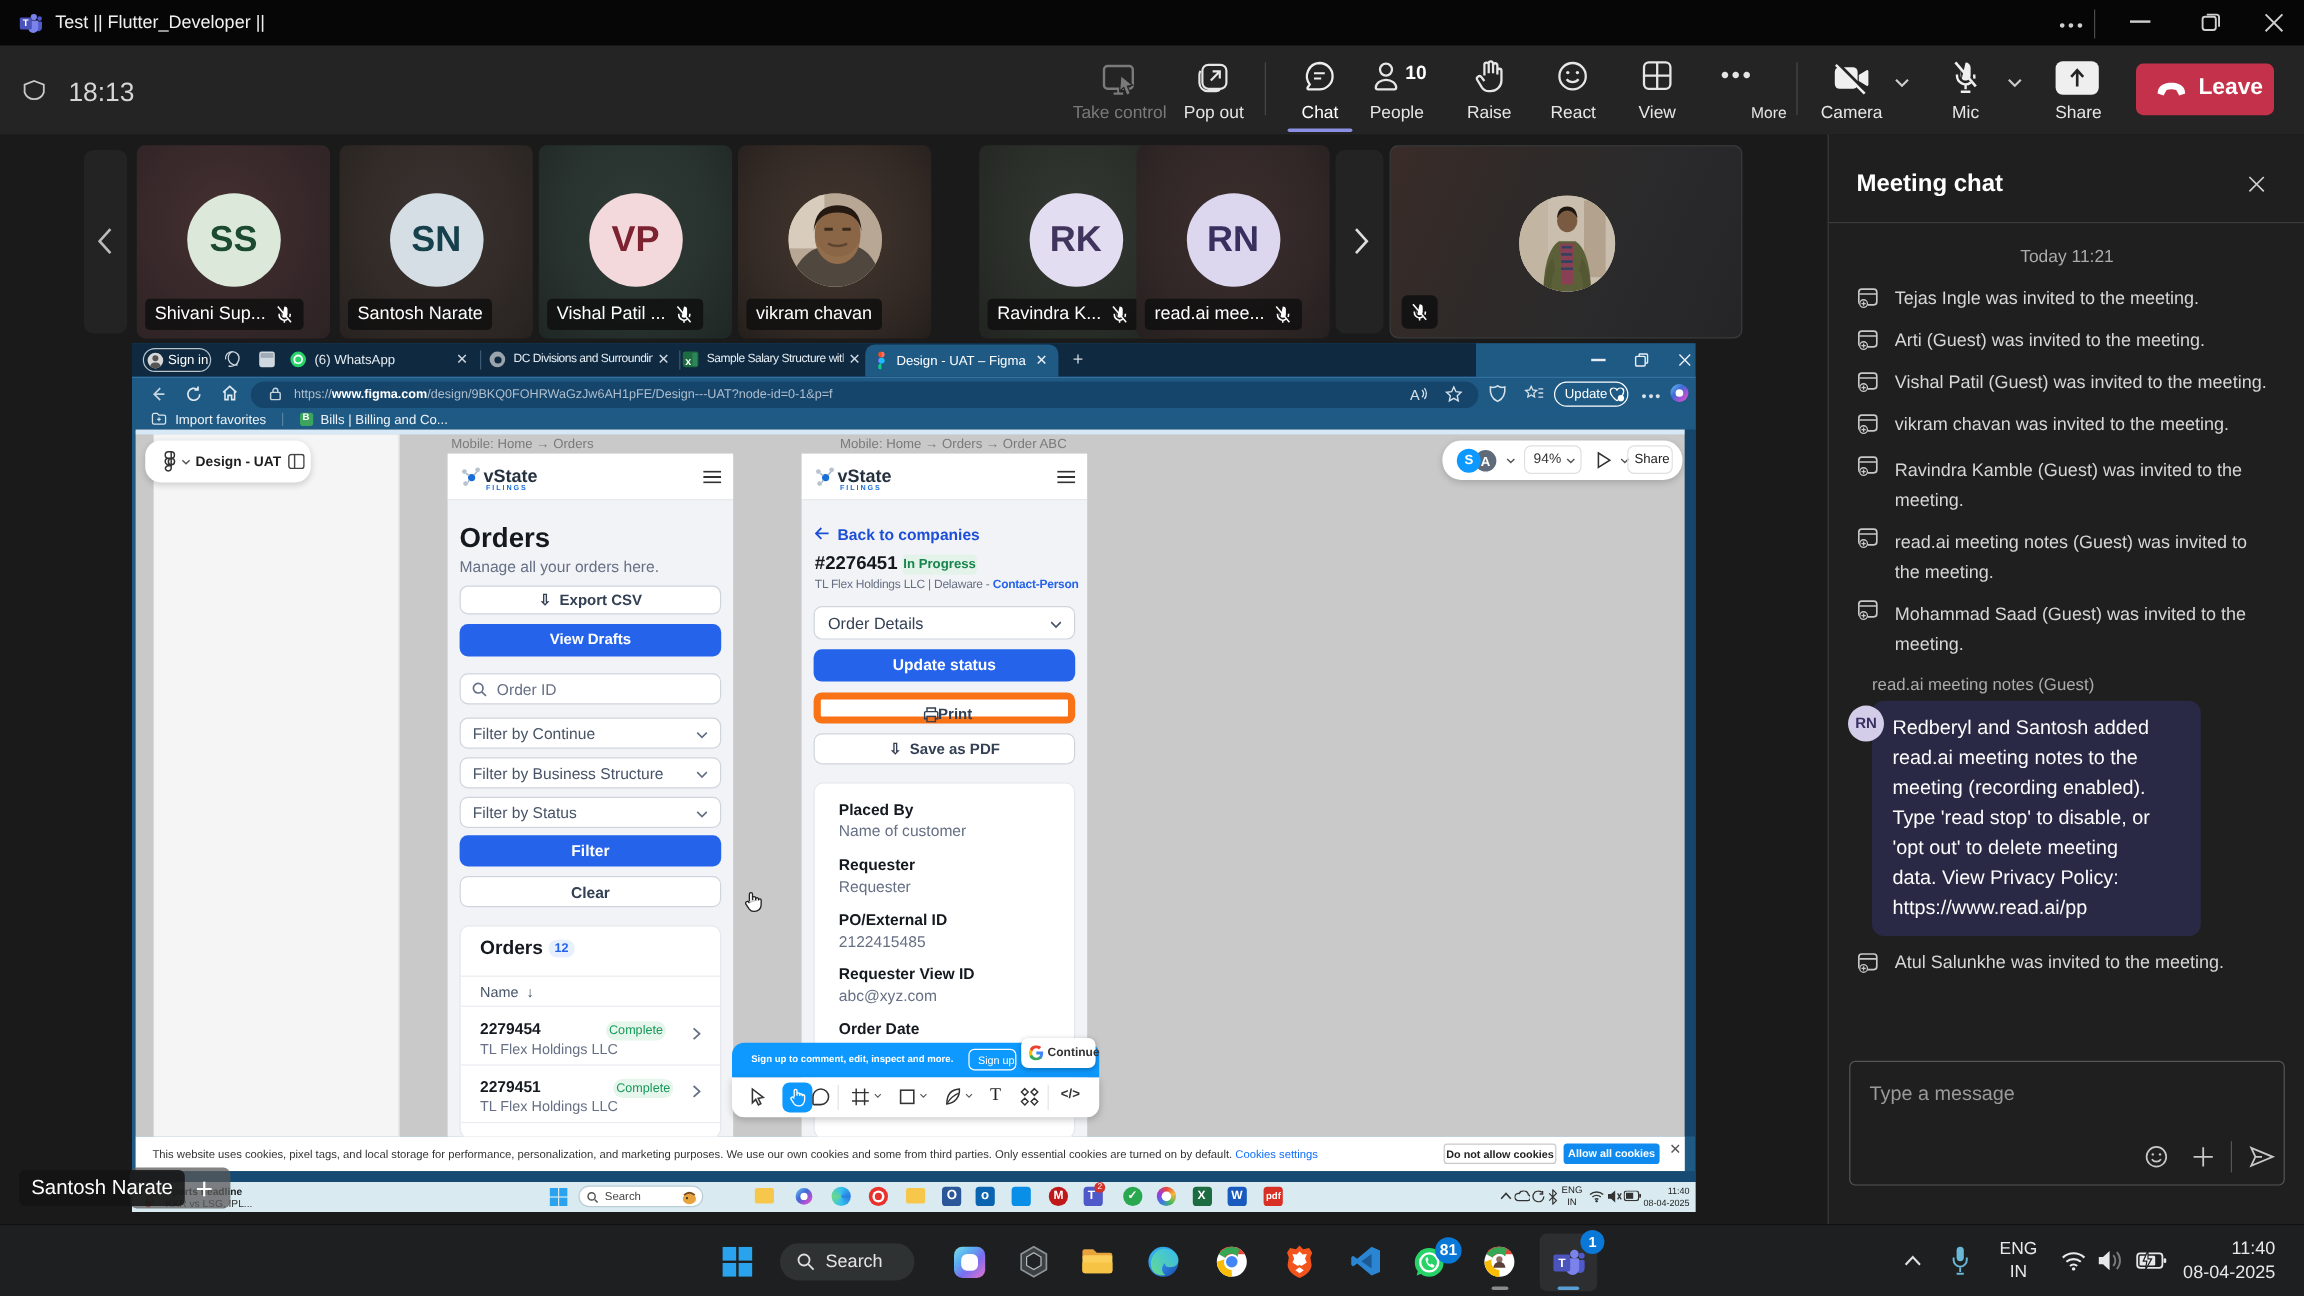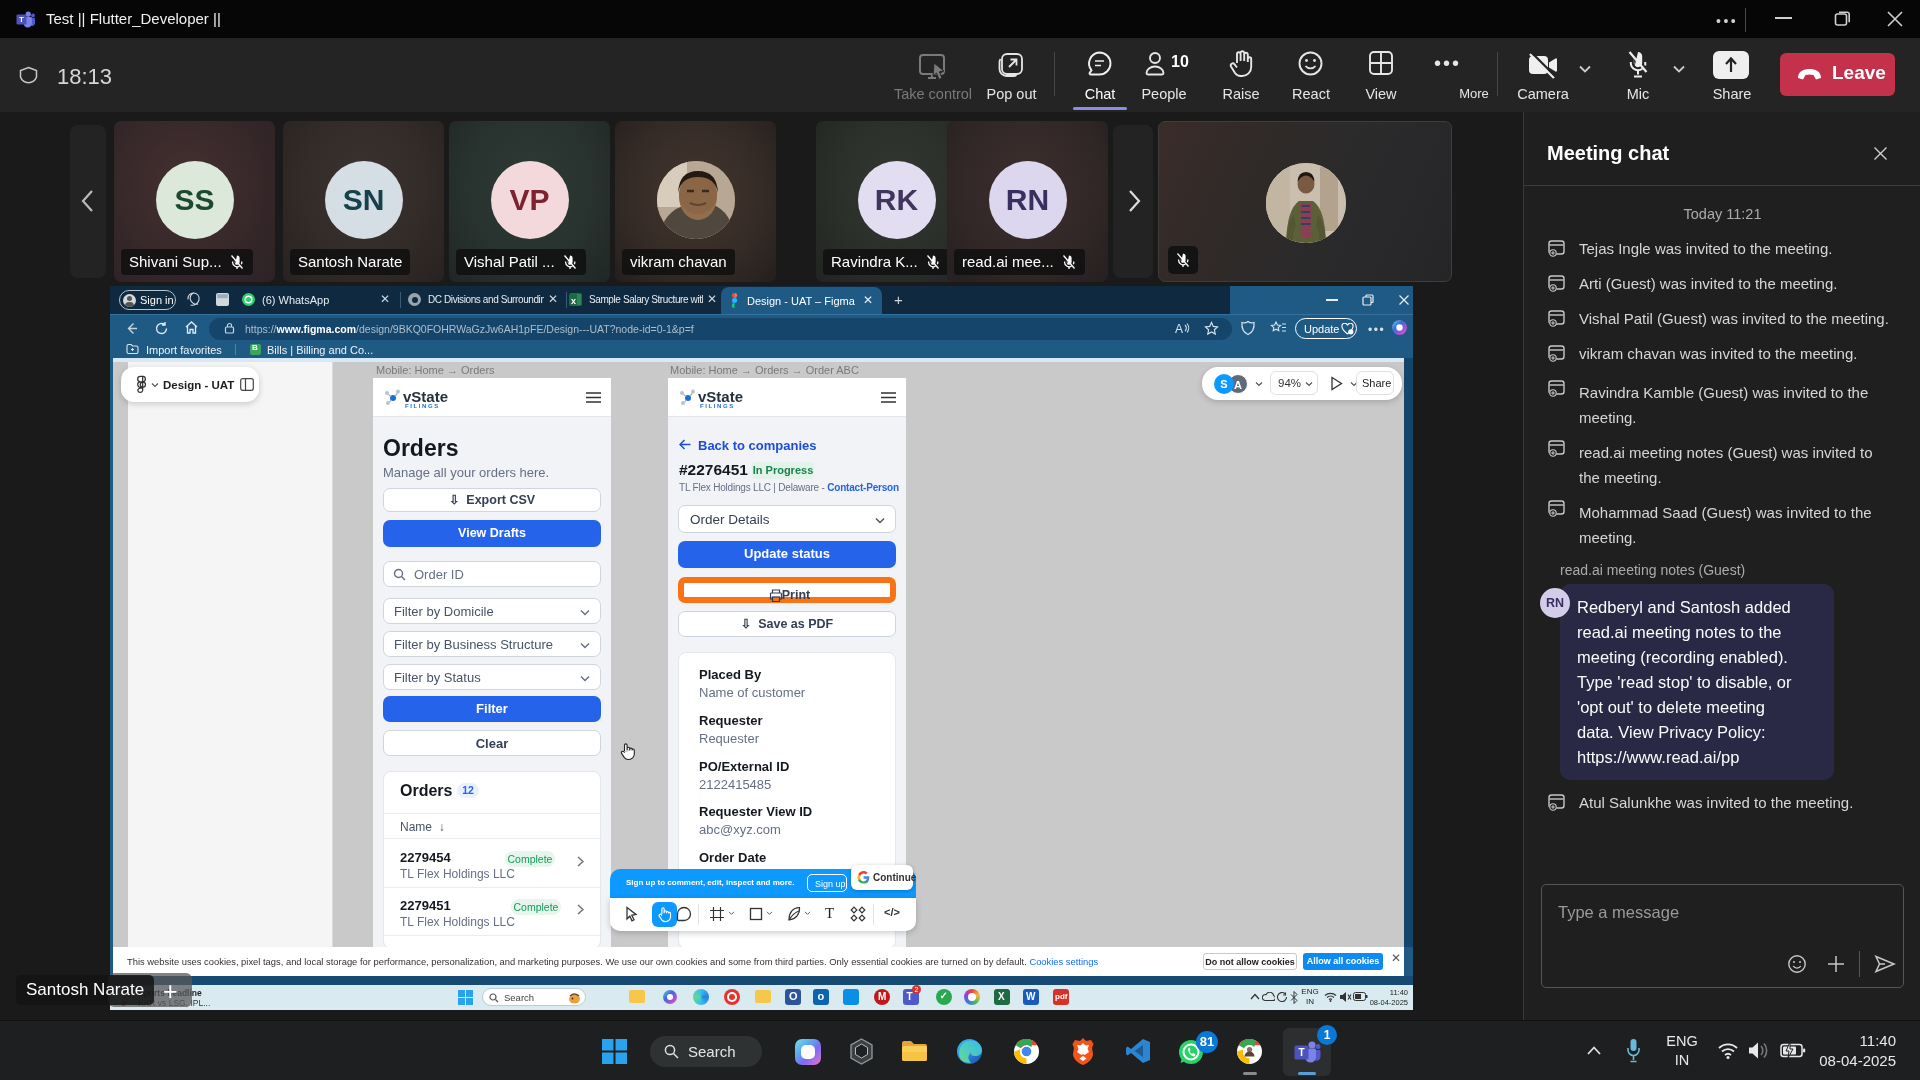--- a/index.html
+++ b/index.html
@@ -408,21 +408,21 @@
         </svg>
       <svg class="abs" style="left:148px;top:14px" width="8" height="6" viewBox="0 0 8 6">
           <path d="M1 1.5 L4 4.5 L7 1.5" fill="none" stroke="#555" stroke-width="1.2"></path>
         </svg>
       <span class="abs" style="left:154px;top:4px;width:38px;height:24px;border:1px solid #e0e0e0;border-radius:6px;font-size:11px;color:#222;">
           <span class="abs" style="left:5px;top:5px;">Share</span>
         </span>
     </div>
 
     <div class="abs" style="left:263px;top:6px;font-size:11px;color:#7a7a7a;">Mobile: Home → Orders</div>
-    <div class="abs" style="left:557px;top:6px;font-size:11px;color:#7a7a7a;">Mobile: Home → Orders → Order ABC</div>
+    <div class="abs" style="left:587px;top:6px;font-size:11px;color:#7a7a7a;">Mobile: Home → Orders → Order ABC</div>
 
     <div class="abs" id="frame1" style="left:260px;top:20px;width:238px;height:571px;background:#f1f3f6;overflow:hidden;">
       <div class="abs" style="left:0;top:0;width:238px;height:39px;background:#fff;border-bottom:1px solid #e3e6ea;"></div>
       <svg class="abs" style="left:10px;top:8px" width="86" height="24" viewBox="0 0 86 24">
         <circle cx="4" cy="7" r="2" fill="#b9c3ce"></circle>
           <circle cx="10" cy="12" r="3" fill="#1a6ed8"></circle>
           <circle cx="5" cy="17" r="2" fill="#b9c3ce"></circle>
           <circle cx="15" cy="5.5" r="2" fill="#b9c3ce"></circle>
           <path d="M5.5 8.5 L8 10.5 M12 10 L14.5 7 M7 16 L8 14" stroke="#9fb4c8" stroke-width="1.2"></path>
         <text x="20" y="15.5" font-size="15" font-weight="bold" fill="#25313f">vState</text>
@@ -441,21 +441,21 @@
         <span style="font-size:12.5px;font-weight:bold;color:#fff;line-height:26px;">View Drafts</span>
       </div>
       <div class="abs" style="left:10px;top:183px;width:218px;height:26px;background:#fff;border:1px solid #d0d5dd;border-radius:7px;">
         <svg class="abs" style="left:9px;top:6px" width="13" height="13" viewBox="0 0 13 13">
               <circle cx="5.5" cy="5.5" r="4" fill="none" stroke="#667085" stroke-width="1.4"></circle>
               <path d="M8.5 8.5 L12 12" stroke="#667085" stroke-width="1.4"></path>
             </svg>
         <span class="abs" style="left:30px;top:5px;font-size:13px;color:#667085;">Order ID</span>
       </div>
       <div class="abs" style="left:10px;top:220px;width:218px;height:26px;background:#fff;border:1px solid #d0d5dd;border-radius:7px;">
-        <span class="abs" style="left:10px;top:5px;font-size:13px;color:#475467;">Filter by Domicile</span>
+        <span class="abs" style="left:10px;top:5px;font-size:13px;color:#475467;">Filter by Continue</span>
         <svg class="abs" style="left:196px;top:10px" width="10" height="7" viewBox="0 0 10 7">
               <path d="M1 1.5 L5 5.5 L9 1.5" fill="none" stroke="#667085" stroke-width="1.4"></path>
             </svg>
       </div>
       <div class="abs" style="left:10px;top:253px;width:218px;height:26px;background:#fff;border:1px solid #d0d5dd;border-radius:7px;">
         <span class="abs" style="left:10px;top:5px;font-size:13px;color:#475467;">Filter by Business Structure</span>
         <svg class="abs" style="left:196px;top:10px" width="10" height="7" viewBox="0 0 10 7">
               <path d="M1 1.5 L5 5.5 L9 1.5" fill="none" stroke="#667085" stroke-width="1.4"></path>
             </svg>
       </div>

